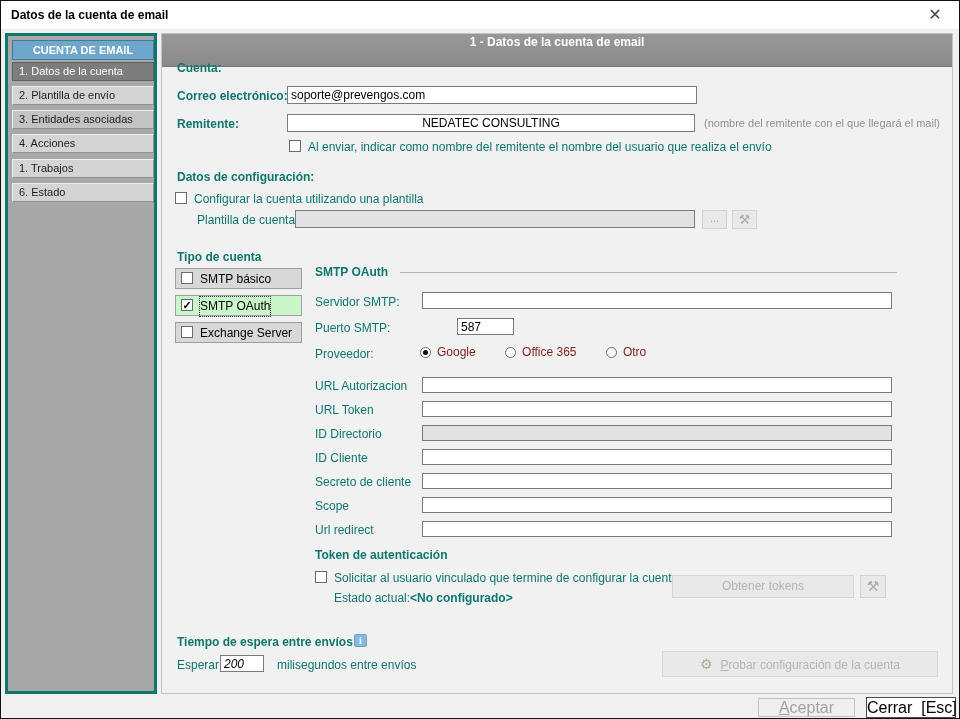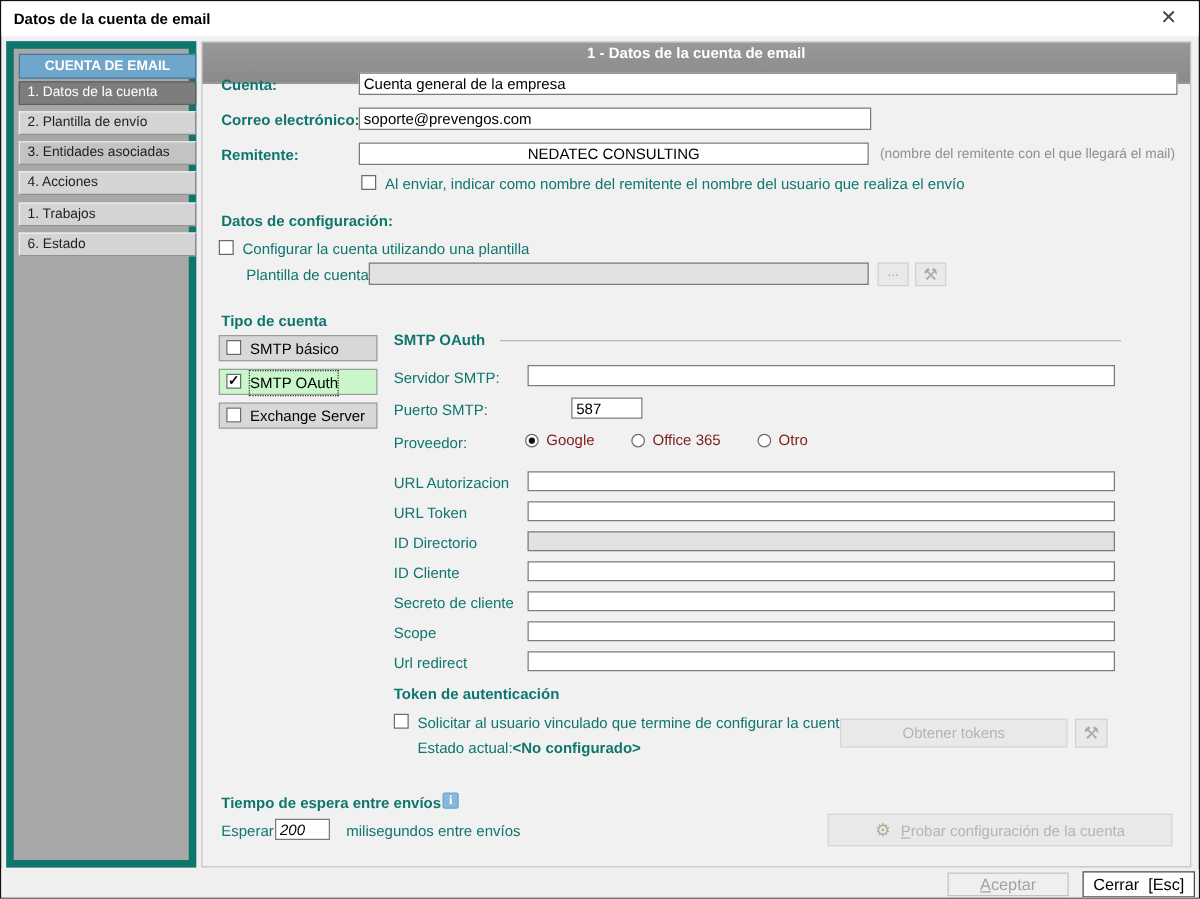--- a/index.html
+++ b/index.html
@@ -1,21 +1,21 @@
 <!DOCTYPE html>
 <html><head>
 <meta charset="utf-8">
 <style>
   * { margin:0; padding:0; box-sizing:border-box; }
   html,body { width:960px; height:719px; font-family:"Liberation Sans",sans-serif; }
   .win { position:relative; width:960px; height:719px; background:#f0f0f0; border:1px solid #111; overflow:hidden; }
   .titlebar { position:absolute; left:0; top:0; width:958px; height:28px; background:#ffffff; }
   .title { position:absolute; left:10px; top:7px; font-size:12px; font-weight:700; color:#000; }
   .close { position:absolute; right:12px; top:4px; width:24px; height:20px; font-size:16px; color:#444; text-align:center; line-height:20px; cursor:pointer; }
-  .sidebar { position:absolute; left:4px; top:32px; width:152px; height:661px; background:#a8a8a8; border:6px solid #0f766e; }
+  .sidebar { position:absolute; left:4px; top:32px; width:152px; height:661px; background:#a8a8a8; border:3px solid #0f766e; }
   .sb-header { position:absolute; left:4px; top:4px; width:142px; height:20px; background:#6ea7cb; border:1px solid #44789d; color:#fff; font-size:11px; font-weight:700; text-align:center; line-height:18px; }
   .sb-item { position:absolute; left:4px; width:142px; height:19px; background:#d4d4d4; border:1px solid; border-color:#eeeeee #909090 #909090 #eeeeee; color:#1d1d1d; font-size:11px; line-height:17px; padding-left:6px; cursor:pointer; }
   .sb-item.shade { background:#c3c3c3; }
   .sb-item.sel { background:#7d7d7d; border-color:#5e5e5e; color:#fff; }
   .main { position:absolute; left:160px; top:32px; width:792px; height:661px; background:#f1f1f1; border:1px solid #c4c4c4; }
   .mheader { position:absolute; left:0; top:0; width:790px; height:33px; background:linear-gradient(#989898,#8a8a8a); border-bottom:1px solid #777; color:#fff; font-size:12px; font-weight:700; text-align:center; line-height:16px; }
   .lbl { position:absolute; font-size:12px; color:#0f766e; white-space:nowrap; }
   .b { font-weight:700; }
   .note { position:absolute; font-size:11px; color:#8f8f8f; white-space:nowrap; }
   .tin { position:absolute; height:18px; border:1px solid #7b7b7b; background:#fff; font:12px "Liberation Sans",sans-serif; padding:0 3px; color:#000; }
@@ -29,21 +29,21 @@
   .panelcb .pl { position:absolute; left:24px; top:1px; }
   .panelcb.on .pl { outline:1px dotted #333; }
   .hrule { position:absolute; height:1px; background:#b5b5b5; }
   .sbtn { position:absolute; background:#e9e9e9; border:1px solid #d2d2d2; color:#a8a8a8; text-align:center; cursor:pointer; }
   .dbtn { position:absolute; background:#e9e9e9; border:1px solid #d6d6d6; color:#b4b4b4; font-size:12px; text-align:center; cursor:pointer; }
   .radgrp { position:absolute; font-size:12px; color:#7f1d1d; white-space:nowrap; }
   .radgrp label { margin-right:26px; cursor:pointer; }
   .radgrp .rlbl { margin-left:6px; }
   .info { position:absolute; width:13px; height:13px; background:#85b9e0; border:1px solid #6fa3cc; border-radius:2px; color:#fff; font-family:"Liberation Serif",serif; font-weight:700; font-size:10px; text-align:center; line-height:12px; }
   .footer { position:absolute; left:0; top:694px; width:958px; height:24px; background:#f0f0f0; }
-  .fbtn { position:absolute; font-size:13px; text-align:center; cursor:pointer; white-space:pre; }
+  .fbtn { position:absolute; font-size:16px; text-align:center; cursor:pointer; white-space:pre; }
   .fbtn.dis { background:#efefef; border:1px solid #c2c2c2; color:#a2a2a2; }
   .fbtn.def { background:#fdfdfd; border:1px solid #4a4a4a; color:#000; }
   .mn { text-decoration:underline; }
   .gear { margin-right:8px; color:#b3ab93; font-size:14px; }
 </style>
 </head>
 <body>
 
 <div class="win">
 
@@ -59,21 +59,20 @@
     <div class="sb-item shade" style="top:74px">3. Entidades asociadas</div>
     <div class="sb-item" style="top:98px">4. Acciones</div>
     <div class="sb-item" style="top:123px">1. Trabajos</div>
     <div class="sb-item" style="top:147px">6. Estado</div>
   </div>
 
   <div class="main">
     <div class="mheader">1 - Datos de la cuenta de email</div>
 
     <span class="lbl b" style="left:15px;top:27px">Cuenta:</span>
-    <input class="tin" style="left: 125px; top: 24px; width: 655px;" value="Cuenta general de la empresa">
     <span class="lbl b" style="left:15px;top:55px">Correo electrónico:</span>
     <input class="tin" style="left: 125px; top: 52px; width: 410px;" value="soporte@prevengos.com">
     <span class="lbl b" style="left:15px;top:83px">Remitente:</span>
     <input class="tin" style="left: 125px; top: 80px; width: 408px; text-align: center;" value="NEDATEC CONSULTING">
     <span class="note" style="left:542px;top:83px">(nombre del remitente con el que llegará el mail)</span>
     <span class="cb" style="left:127px;top:106px"></span>
     <span class="lbl" style="left:146px;top:106px">Al enviar, indicar como nombre del remitente el nombre del usuario que realiza el envío</span>
 
     <span class="lbl b" style="left:15px;top:136px">Datos de configuración:</span>
     <span class="cb" style="left:13px;top:158px"></span>

